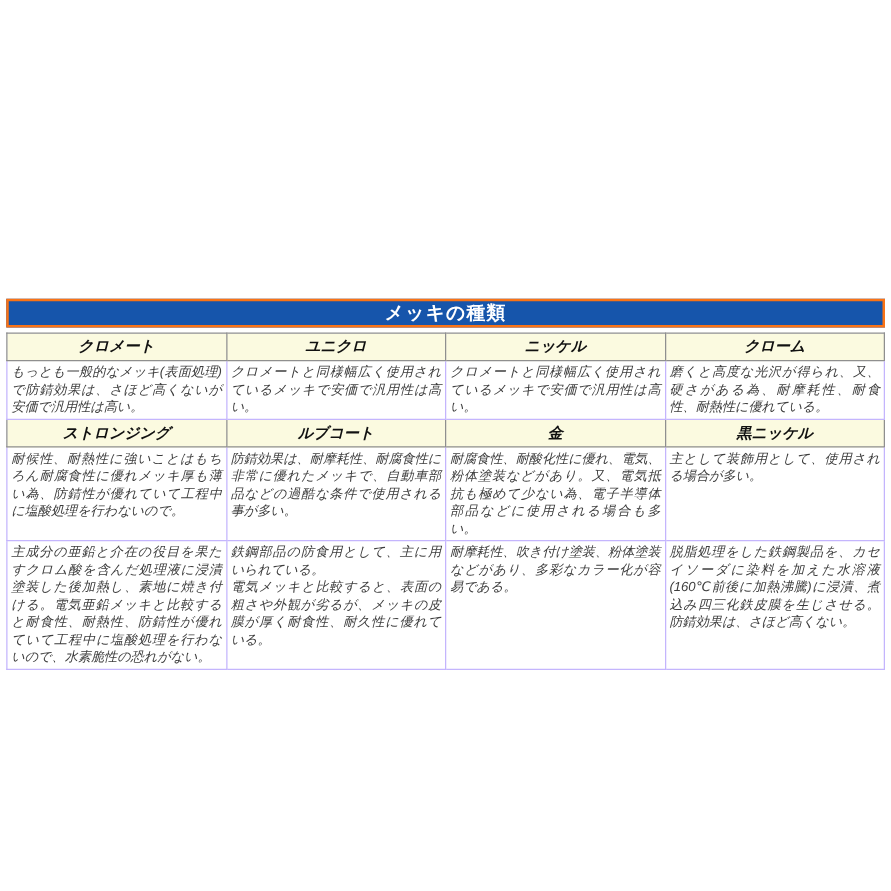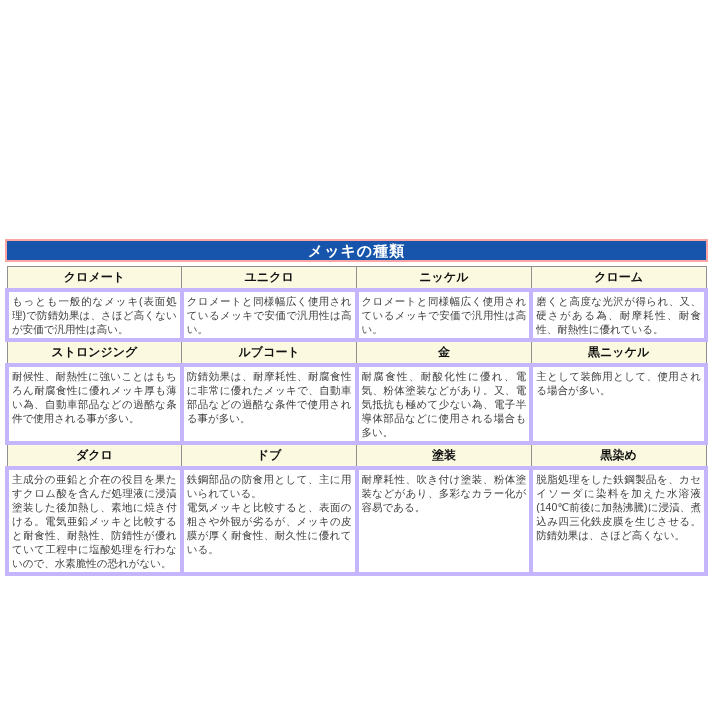--- a/index.html
+++ b/index.html
@@ -19,46 +19,47 @@
     position: absolute;
     top: 239px;
     left: 5px;
     width: 703px;
   }
   .title-bar {
     box-sizing: border-box;
     width: 100%;
     height: 23px;
     background: #1655ab;
-    border: 2px solid #fca5a5;
+    border: 2px solid #f97316;
     color: #ffffff;
     font-size: 15px;
     font-weight: bold;
     text-align: center;
     line-height: 19px;
     letter-spacing: 1px;
   }
   table.plating-table {
     width: 100%;
     margin-top: 4px;
     border-collapse: collapse;
     table-layout: fixed;
+    font-style: italic;
   }
   table.plating-table th {
     background: #fbfae0;
     border: 1px solid #8f8f8f;
     color: #111111;
     font-size: 12px;
     font-weight: bold;
     text-align: center;
     padding: 2px 2px;
     height: 14px;
   }
   table.plating-table td {
-    border: 4px solid #c4b5fd;
+    border: 1px solid #c4b5fd;
     background: #ffffff;
     color: #3d3d3d;
     font-size: 10.5px;
     line-height: 14px;
     vertical-align: top;
     text-align: justify;
     padding: 2px 3px;
     white-space: pre-line;
     overflow: hidden;
   }
@@ -89,36 +90,30 @@
         <td>磨くと高度な光沢が得られ、又、硬さがある為、耐摩耗性、耐食性、耐熱性に優れている。</td>
       </tr>
 
       <tr>
         <th>ストロンジング</th>
         <th>ルブコート</th>
         <th>金</th>
         <th>黒ニッケル</th>
       </tr>
       <tr>
-        <td>耐候性、耐熱性に強いことはもちろん耐腐食性に優れメッキ厚も薄い為、自動車部品などの過酷な条件で使用される事が多い。</td>
+        <td>耐候性、耐熱性に強いことはもちろん耐腐食性に優れメッキ厚も薄い為、防錆性が優れていて工程中に塩酸処理を行わないので。</td>
         <td>防錆効果は、耐摩耗性、耐腐食性に非常に優れたメッキで、自動車部品などの過酷な条件で使用される事が多い。</td>
         <td>耐腐食性、耐酸化性に優れ、電気、粉体塗装などがあり。又、電気抵抗も極めて少ない為、電子半導体部品などに使用される場合も多い。</td>
         <td>主として装飾用として、使用される場合が多い。</td>
       </tr>
 
       <tr>
-        <th>ダクロ</th>
-        <th>ドブ</th>
-        <th>塗装</th>
-        <th>黒染め</th>
-      </tr>
-      <tr>
         <td>主成分の亜鉛と介在の役目を果たすクロム酸を含んだ処理液に浸漬塗装した後加熱し、素地に焼き付ける。電気亜鉛メッキと比較すると耐食性、耐熱性、防錆性が優れていて工程中に塩酸処理を行わないので、水素脆性の恐れがない。</td>
         <td>鉄鋼部品の防食用として、主に用いられている。
 電気メッキと比較すると、表面の粗さや外観が劣るが、メッキの皮膜が厚く耐食性、耐久性に優れている。</td>
         <td>耐摩耗性、吹き付け塗装、粉体塗装などがあり、多彩なカラー化が容易である。</td>
-        <td>脱脂処理をした鉄鋼製品を、カセイソーダに染料を加えた水溶液(140℃前後に加熱沸騰)に浸漬、煮込み四三化鉄皮膜を生じさせる。防錆効果は、さほど高くない。</td>
+        <td>脱脂処理をした鉄鋼製品を、カセイソーダに染料を加えた水溶液(160℃前後に加熱沸騰)に浸漬、煮込み四三化鉄皮膜を生じさせる。防錆効果は、さほど高くない。</td>
       </tr>
     </tbody>
       </table>
 
   </div>
 </div>
 
 </body></html>

